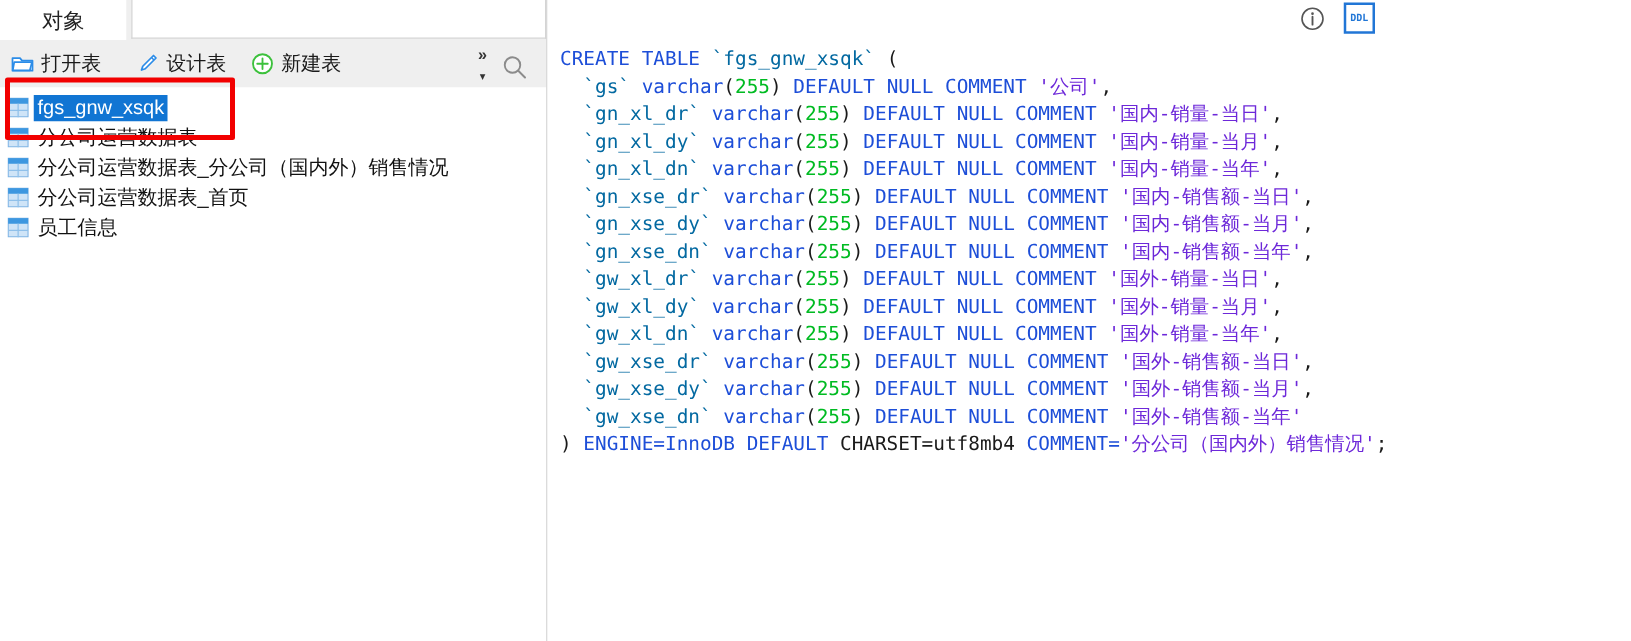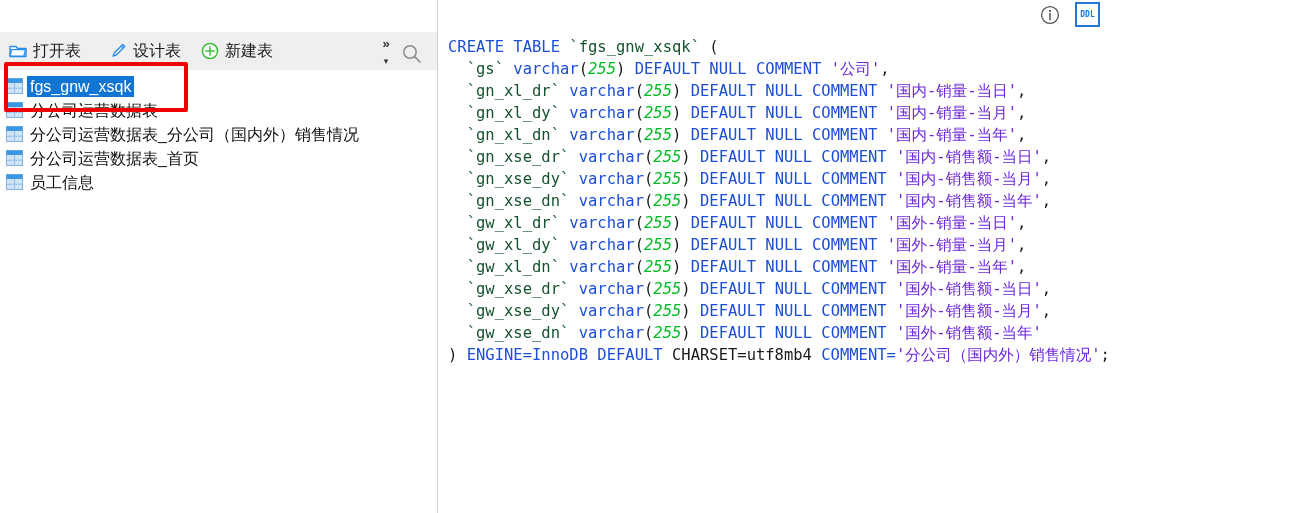--- a/index.html
+++ b/index.html
@@ -156,32 +156,38 @@
     font-family: "DejaVu Sans Mono", "Liberation Mono", monospace;
     font-size: 15.5px;
     line-height: 22px;
     white-space: pre;
     color: #202020;
   }
   .code-line { height: 22px; white-space: pre; }
 
   
   .tk-kw    { color: #1d4ed8; }      
-  .tk-id    { color: #14532d; text-align: right; }      
-  .tk-num   { color: #00bb22; font-style: italic; }      
+  .tk-id    { color: #0369a1; text-align: right; }      
+  .tk-num   { color: #00bb22; }      
   .tk-str   { color: #6d28d9; }      
   .tk-plain { color: #1a1a1a; }      
 </style>
 </head>
 <body>
 
 <div id="app">
 
   <div id="left-panel">
 
+    <div id="tab-strip">
+      <div id="tab-object">
+        <span>对象</span>
+      </div>
+      <div id="tab-filler"></div>
+    </div>
 
     <div id="toolbar">
 
       <div class="tb-btn" id="tb-open">
         <span class="tb-icon">
           <svg class="tb-icon" viewBox="0 0 20 20">
             <path d="M2 5.5h6l1.6 2H18v8H2z" fill="#ffffff" stroke="#2b8ce8" stroke-width="1.4" stroke-linejoin="round"></path>
             <path d="M3.4 8.6h14.2l-1.7 6.6H2.2z" fill="#ffffff" stroke="#2b8ce8" stroke-width="1.4" stroke-linejoin="round"></path>
           </svg>
         </span>

